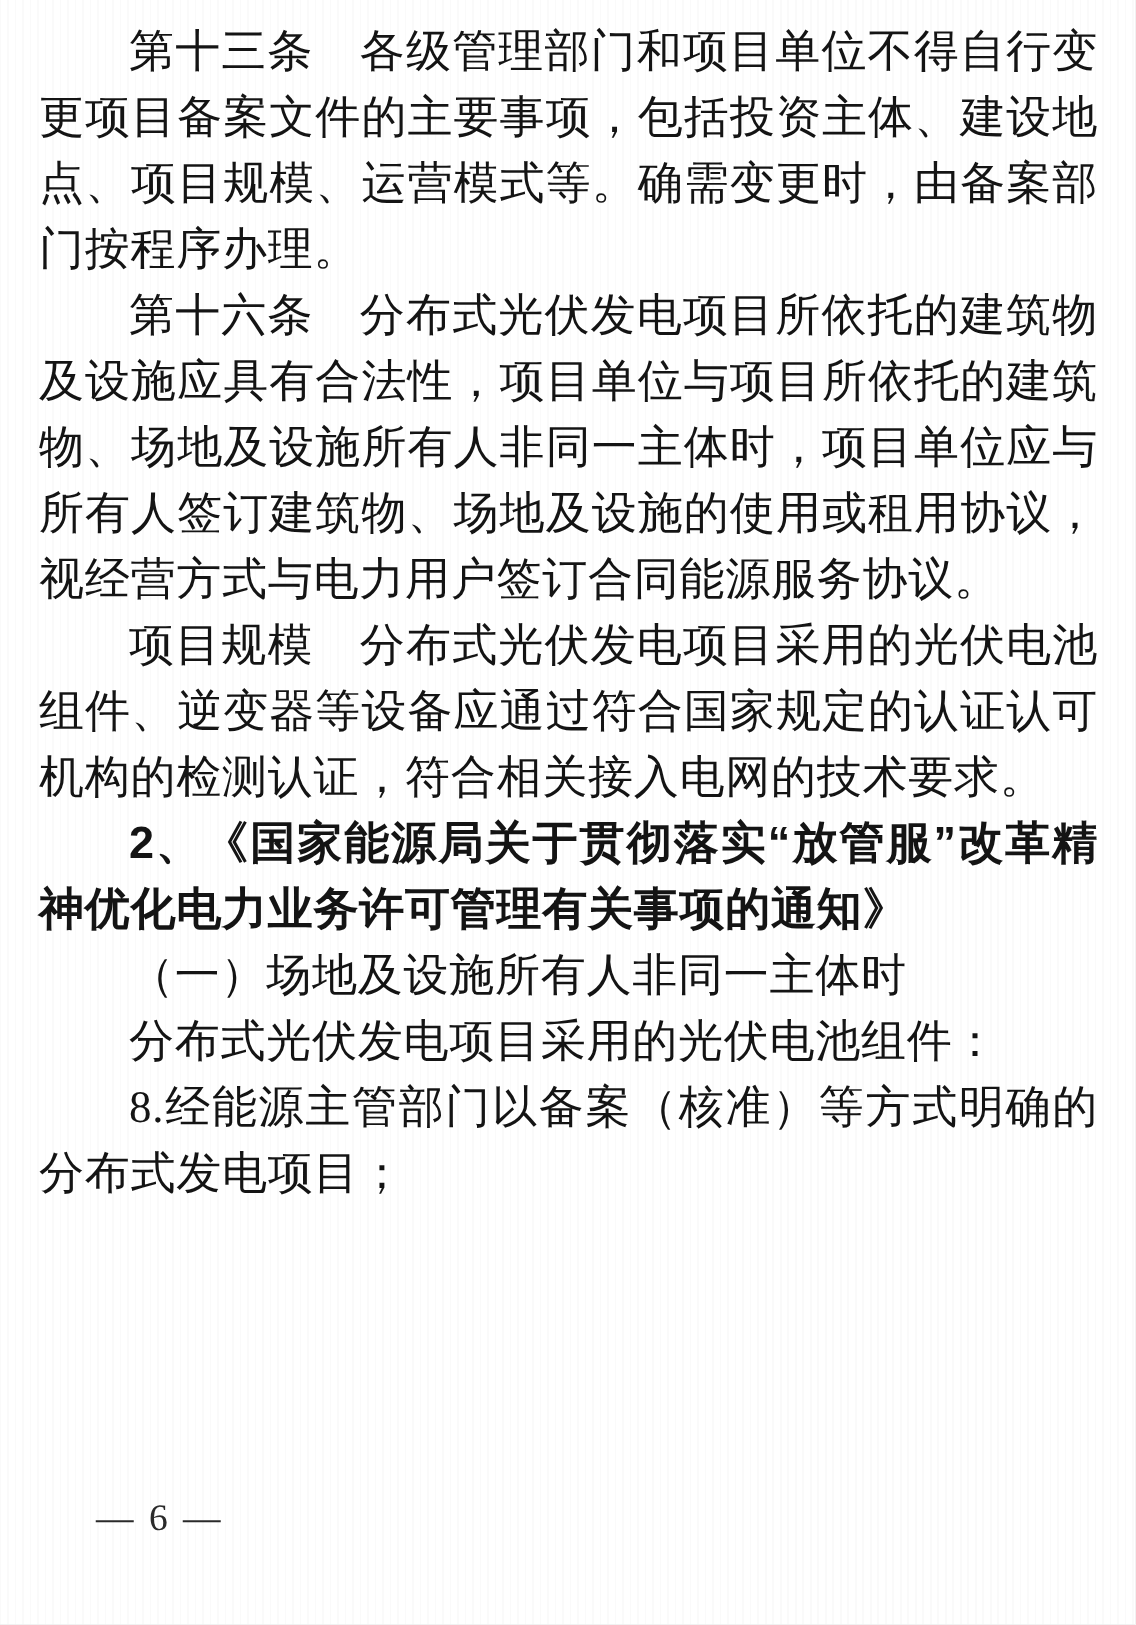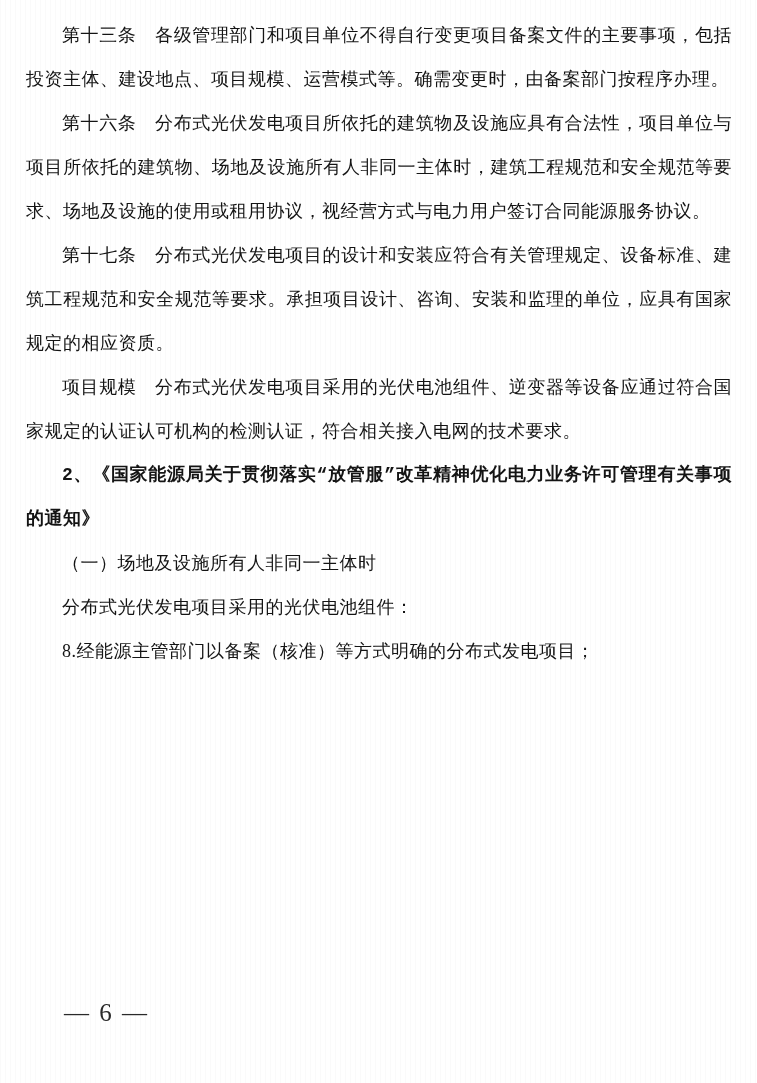--- a/index.html
+++ b/index.html
@@ -23,51 +23,50 @@
     font-family: "Liberation Serif", "DejaVu Serif", serif;
   }
   .content {
     position: absolute;
     left: 26px;
     top: 13px;
     width: 706px;
   }
   .para {
     margin: 0;
-    font-size: 18px;
+    font-size: 30px;
     line-height: 44px;
     letter-spacing: 0.5px;
     text-align: justify;
     text-justify: inter-ideograph;
     text-indent: 2em;
     word-break: break-all;
   }
   .para.heading {
-    font-family: Liberation Mono, monospace;
+    font-family: Liberation Sans, sans-serif;
     font-weight: bold;
   }
   .footer {
     position: absolute;
     left: 64px;
     top: 998px;
     font-size: 25px;
     line-height: 30px;
     letter-spacing: 2px;
     color: #2a2a2a;
     font-family: "Liberation Serif", "DejaVu Serif", serif;
   }
 </style>
 </head>
 <body>
 
 <div class="page">
   <div class="content">
     <p class="para">第十三条　各级管理部门和项目单位不得自行变更项目备案文件的主要事项，包括投资主体、建设地点、项目规模、运营模式等。确需变更时，由备案部门按程序办理。</p>
-    <p class="para">第十六条　分布式光伏发电项目所依托的建筑物及设施应具有合法性，项目单位与项目所依托的建筑物、场地及设施所有人非同一主体时，建筑工程规范和安全规范等要求、场地及设施的使用或租用协议，视经营方式与电力用户签订合同能源服务协议。</p>
-    <p class="para">第十七条　分布式光伏发电项目的设计和安装应符合有关管理规定、设备标准、建筑工程规范和安全规范等要求。承担项目设计、咨询、安装和监理的单位，应具有国家规定的相应资质。</p>
+    <p class="para">第十六条　分布式光伏发电项目所依托的建筑物及设施应具有合法性，项目单位与项目所依托的建筑物、场地及设施所有人非同一主体时，项目单位应与所有人签订建筑物、场地及设施的使用或租用协议，视经营方式与电力用户签订合同能源服务协议。</p>
     <p class="para">项目规模　分布式光伏发电项目采用的光伏电池组件、逆变器等设备应通过符合国家规定的认证认可机构的检测认证，符合相关接入电网的技术要求。</p>
     <p class="para heading">2、《国家能源局关于贯彻落实“放管服”改革精神优化电力业务许可管理有关事项的通知》</p>
     <p class="para">（一）场地及设施所有人非同一主体时</p>
     <p class="para">分布式光伏发电项目采用的光伏电池组件：</p>
     <p class="para">8.经能源主管部门以备案（核准）等方式明确的分布式发电项目；</p>
   </div>
   <div class="footer">— 6 —</div>
 </div>
 
 </body></html>

